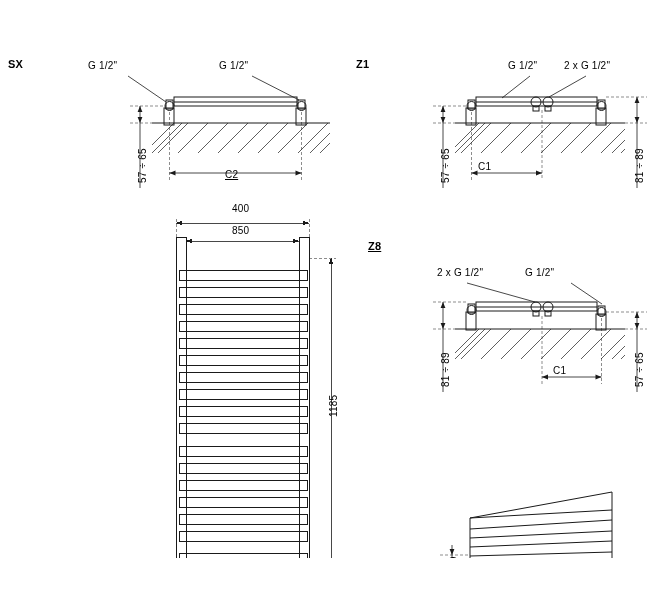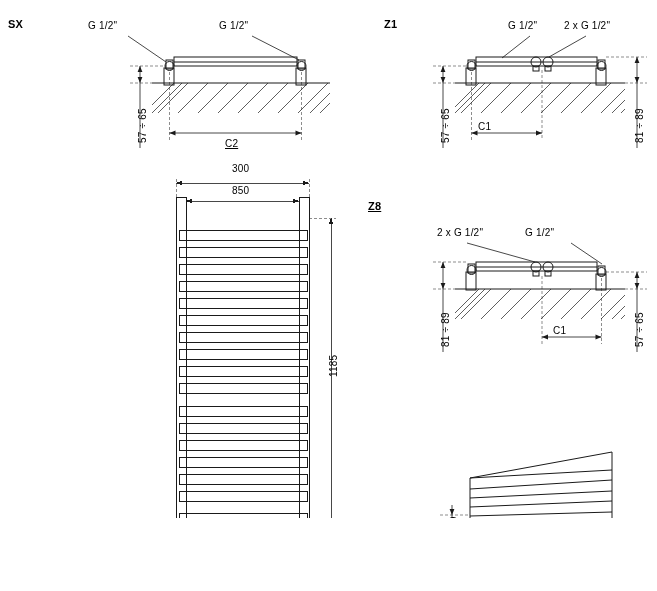--- a/index.html
+++ b/index.html
@@ -1,17 +1,17 @@
 <!DOCTYPE html>
 <html><head>
 <meta charset="utf-8">
 <style>
   html,body{margin:0;padding:0;background:#ffffff;}
   body{width:657px;height:591px;font-family:"Liberation Sans",sans-serif;color:#000;}
-  #sheet{position:relative;width:657px;height:518px;overflow:hidden;}
+  #sheet{position:relative;width:657px;height:518px;overflow:hidden;margin-top:40px;}
   svg{display:block;}
   .lbl{position:absolute;font-size:10px;letter-spacing:.2px;white-space:nowrap;}
   .lbl.b{font-weight:bold;font-size:11px;}
   .vert{transform-origin:0 0;}
 </style>
 </head>
 <body>
 
 <div id="sheet">
 
@@ -239,39 +239,39 @@
         <line x1="440" y1="528" x2="470" y2="528" stroke-width="0.5" stroke-dasharray="3 2"></line>
         <line x1="452" y1="505" x2="452" y2="538" stroke-width="0.8"></line>
         <path d="M452 515 l-2.4 -6 h4.8 z" fill="#1a1a1a" stroke="none"></path>
         <path d="M452 528 l-2.4 6 h4.8 z" fill="#1a1a1a" stroke="none"></path>
       </g>
 
     </g>
   </svg>
 
   <div class="lbl b" style="left:8px;  top:18px;">SX</div>
-  <div class="lbl b" style="left:384px;top:18px;">Z1</div>
+  <div class="lbl b" style="left:356px;top:18px;">Z1</div>
   <div class="lbl b" style="left:368px;top:200px;text-decoration:underline;">Z8</div>
 
   <div class="lbl" style="left:88px; top:20px;">G 1/2"</div>
   <div class="lbl" style="left:219px;top:20px;">G 1/2"</div>
   <div class="lbl vert" style="left:137px;top:143px;transform:rotate(-90deg);">57 ÷ 65</div>
-  <div class="lbl" style="left:225px;top:138px;text-decoration:underline;">C2</div>
+  <div class="lbl" style="left:225px;top:129px;text-decoration:underline;">C2</div>
 
   <div class="lbl" style="left:508px;top:20px;">G 1/2"</div>
   <div class="lbl" style="left:564px;top:20px;">2 x G 1/2"</div>
   <div class="lbl vert" style="left:440px;top:143px;transform:rotate(-90deg);">57 ÷ 65</div>
   <div class="lbl vert" style="left:634px;top:143px;transform:rotate(-90deg);">81 ÷ 89</div>
   <div class="lbl" style="left:478px;top:121px;">C1</div>
 
   <div class="lbl" style="left:437px;top:227px;">2 x G 1/2"</div>
   <div class="lbl" style="left:525px;top:227px;">G 1/2"</div>
   <div class="lbl vert" style="left:440px;top:347px;transform:rotate(-90deg);">81 ÷ 89</div>
   <div class="lbl vert" style="left:634px;top:347px;transform:rotate(-90deg);">57 ÷ 65</div>
   <div class="lbl" style="left:553px;top:325px;">C1</div>
 
-  <div class="lbl" style="left:232px;top:163px;">300</div>
+  <div class="lbl" style="left:232px;top:163px;">400</div>
   <div class="lbl" style="left:232px;top:185px;">850</div>
   <div class="lbl vert" style="left:328px;top:377px;transform:rotate(-90deg);">1185</div>
 
   <div class="lbl vert" style="left:448px;top:528px;transform:rotate(-90deg);">10</div>
 
 </div>
 
 </body></html>

